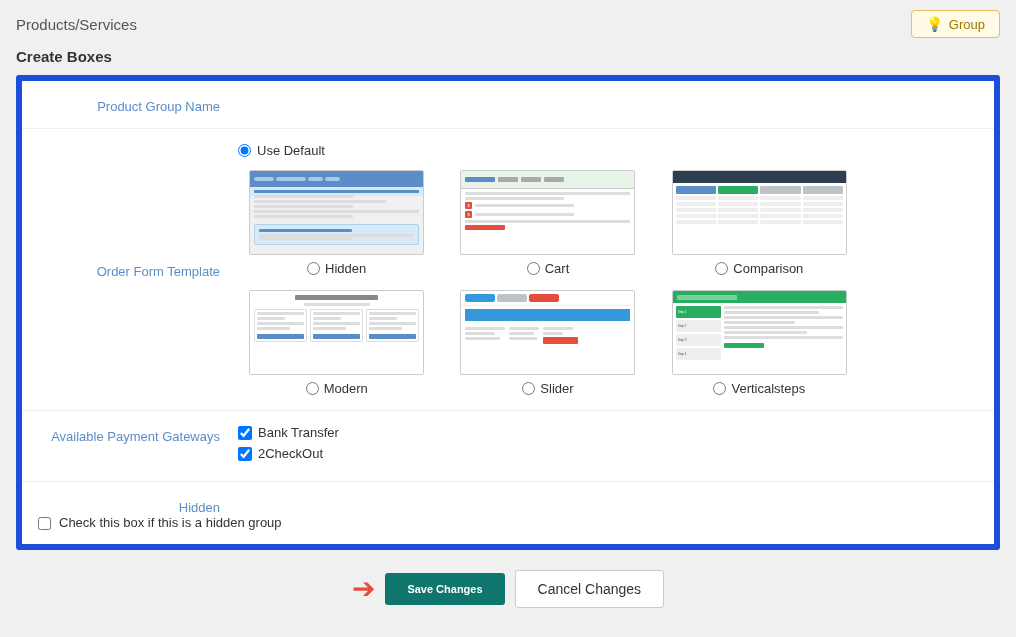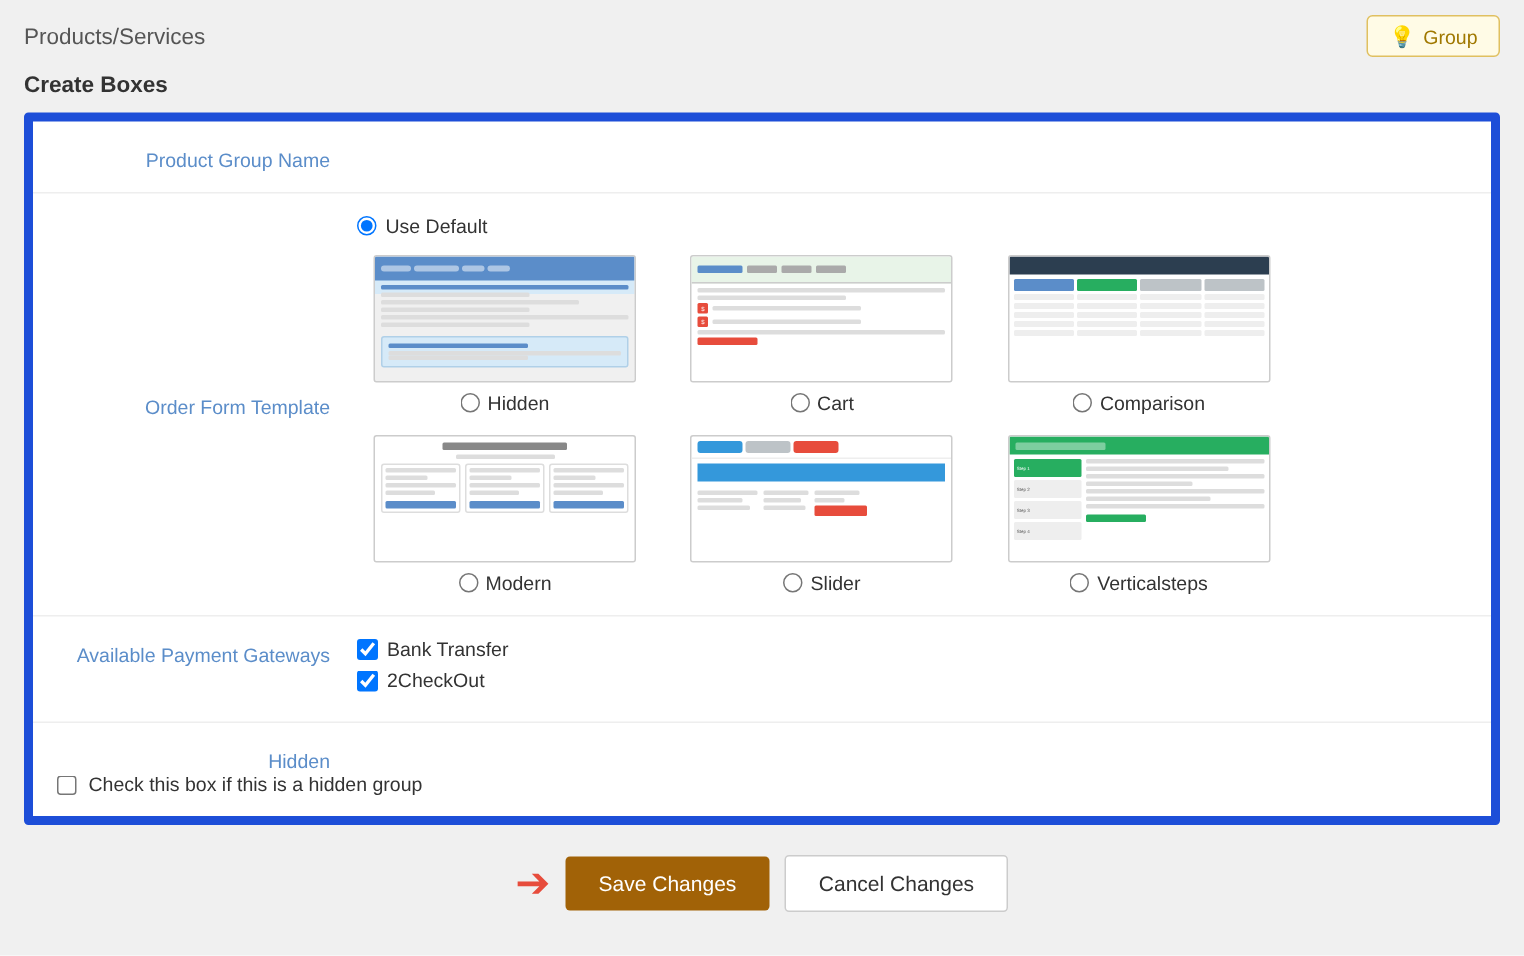--- a/index.html
+++ b/index.html
@@ -349,28 +349,28 @@
       gap: 10px;
       padding: 20px 16px;
       position: relative;
     }
     .arrow-indicator {
       color: #e74c3c;
       font-size: 28px;
       line-height: 1;
     }
     .btn-save {
-      background: #a16207;
+      background: #0f766e;
       color: #fff;
       border: none;
       padding: 10px 22px;
       border-radius: 3px;
-      font-size: 14px;
+      font-size: 11px;
       cursor: pointer;
-      font-weight: normal;
+      font-weight: bold;
     }
     .btn-cancel {
       background: #fff;
       color: #333;
       border: 1px solid #ccc;
       padding: 10px 22px;
       border-radius: 3px;
       font-size: 14px;
       cursor: pointer;
     }

